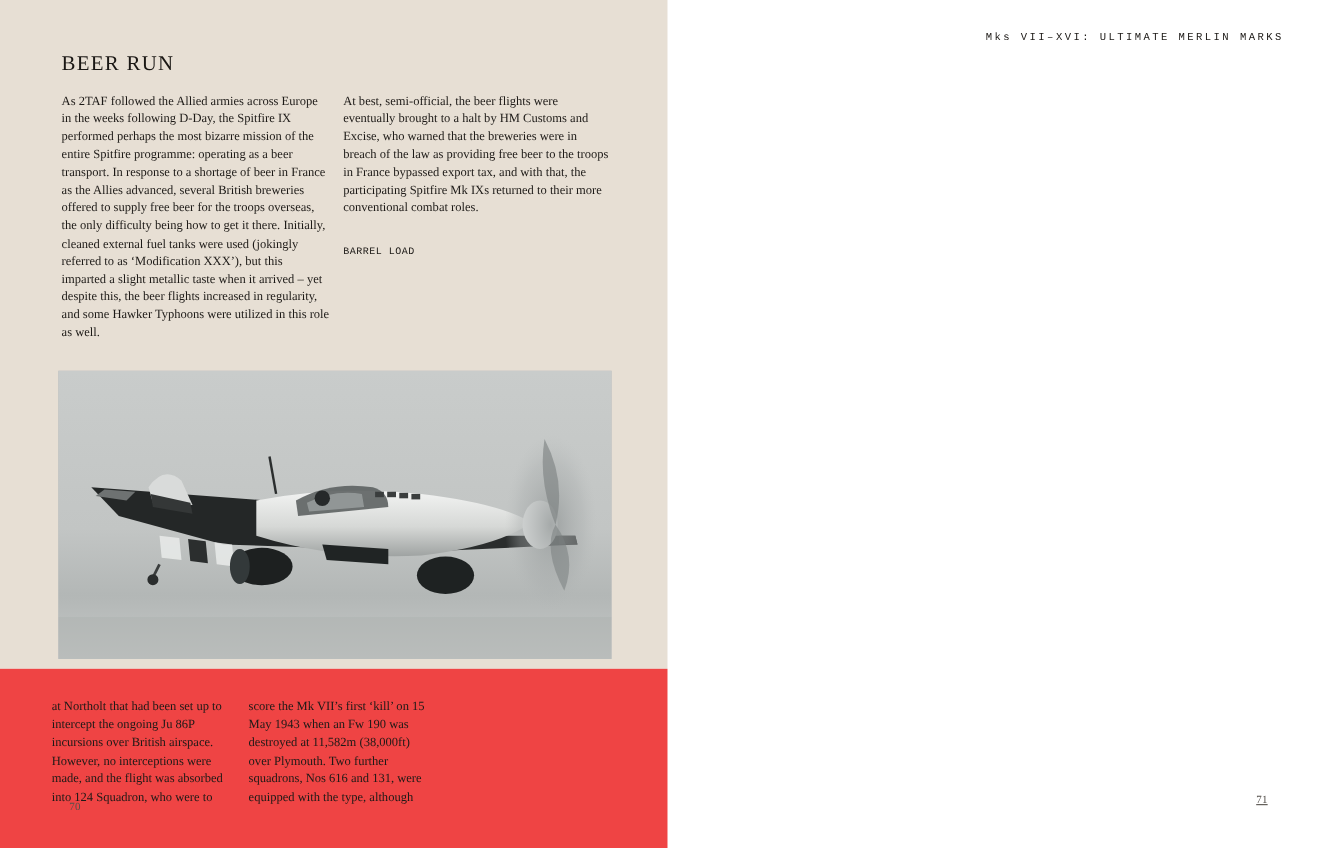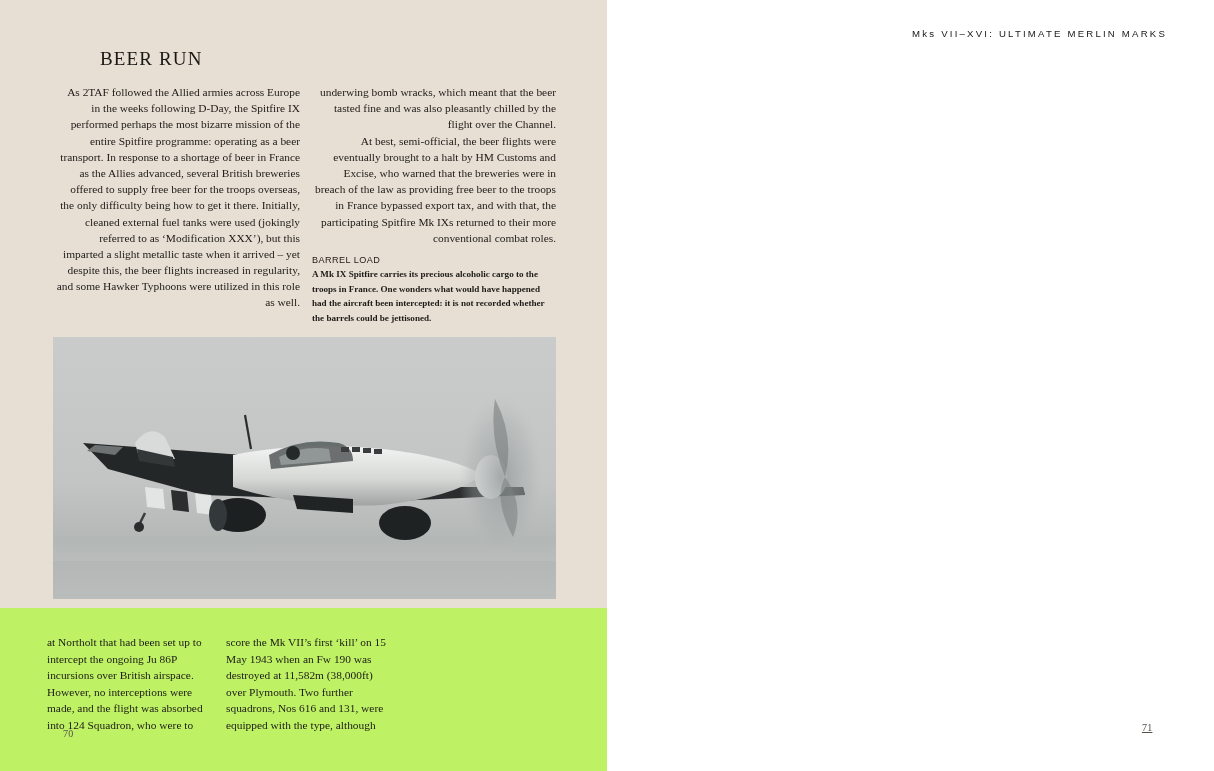--- a/index.html
+++ b/index.html
@@ -22,93 +22,90 @@
   }
 
   
   .left-page { position:absolute; left:0; top:0; width:607px; height:771px; }
 
   .article-title {
     position:absolute; left:56px; top:48px;
     font-family:"Liberation Serif", serif;
     font-size:19px; letter-spacing:0.06em; color:#1a1714;
     font-weight:400;
-    margin-left:44px;
   }
 
   .col { position:absolute; font-size:11.4px; line-height:1.42; color:#1d1a17; text-align:left; }
-  .col p { margin:0 0 0 0; text-indent:0;text-align:right; }
+  .col p { margin:0 0 0 0; text-indent:0; }
   .col p + p { text-indent:14px;font-family:Liberation Serif, serif; }
 
   .col-a { left:56px; top:84px; width:244px; }
   .col-b { left:312px; top:84px; width:244px; }
 
   .caption-head {
-    font-size:9.1px; letter-spacing:0.05em; color:#1d1a17; margin-top:8px;
-    font-family:Liberation Sans, sans-serif;
+    font-size:9.1px; letter-spacing:0.05em; color:#1d1a17; margin-top:26px;
+    font-family:Liberation Mono, monospace;
   }
   .caption-body {
     font-size:9.1px; line-height:1.62; color:#1d1a17; font-weight:bold;
     font-family:"Liberation Serif", serif;
   }
 
   
   .photo-frame {
     position:absolute; left:53px; top:337px; width:503px; height:262px;
     background:#b9bdbd; overflow:hidden;
   }
   .photo-sky {
     position:absolute; inset:0;
     background:linear-gradient(#c9cccb 0%, #c2c5c4 55%, #b3b7b6 78%, #c5c8c7 100%);
   }
   .photo-frame svg { position:absolute; inset:0; width:100%; height:100%; }
 
   
-  .bottom-band { position:absolute; left:0; top:608px; width:607px; height:163px; background:#bef264; }
+  .bottom-band { position:absolute; left:0; top:608px; width:607px; height:163px; background:#ef4444; }
   .bcol { position:absolute; top:26px; font-size:11.4px; line-height:1.45; color:#1d1a17; }
   .bcol-1 { left:47px; width:164px; }
   .bcol-2 { left:226px; width:164px; }
   .bcol-3 { left:399px; width:164px; }
 
   .folio {
     position:absolute; font-size:10px; color:#55504b;
     font-family:"Liberation Serif", serif; letter-spacing:.02em;
   }
   .folio-left  { left:63px;  top:728px; }
   .folio-right { left:1142px; top:722px;text-decoration:underline; }
 
   
   .right-page { position:absolute; left:607px; top:0; width:607px; height:771px; background:#fff; }
 
   .running-head {
     position:absolute; right:47px; top:28px;
-    font-family:Liberation Sans, sans-serif;
+    font-family:Liberation Mono, monospace;
     font-size:9.6px; letter-spacing:0.23em; color:#1b1815;padding-left:16px;
   }
 </style>
 </head>
 <body>
 
 <div id="spread">
 
   <div class="beige-block"></div>
 
   <div class="left-page">
 
     <div class="article-title">BEER RUN</div>
 
     <div class="col col-a">
       <p>As 2TAF followed the Allied armies across Europe in the weeks following D-Day, the Spitfire IX performed perhaps the most bizarre mission of the entire Spitfire programme: operating as a beer transport. In response to a shortage of beer in France as the Allies advanced, several British breweries offered to supply free beer for the troops overseas, the only difficulty being how to get it there. Initially, cleaned external fuel tanks were used (jokingly referred to as ‘Modification XXX’), but this imparted a slight metallic taste when it arrived – yet despite this, the beer flights increased in regularity, and some Hawker Typhoons were utilized in this role as well.</p>
     </div>
 
     <div class="col col-b">
-      <p>underwing bomb wracks, which meant that the beer tasted fine and was also pleasantly chilled by the flight over the Channel.</p>
       <p>At best, semi-official, the beer flights were eventually brought to a halt by HM Customs and Excise, who warned that the breweries were in breach of the law as providing free beer to the troops in France bypassed export tax, and with that, the participating Spitfire Mk IXs returned to their more conventional combat roles.</p>
       <div class="caption-head">BARREL LOAD</div>
-      <div class="caption-body">A Mk IX Spitfire carries its precious alcoholic cargo to the troops in France. One wonders what would have happened had the aircraft been intercepted: it is not recorded whether the barrels could be jettisoned.</div>
     </div>
 
     <div class="photo-frame">
       <div class="photo-sky"></div>
       <svg viewBox="0 0 503 262" preserveAspectRatio="none">
         <defs>
           <linearGradient id="fuse" x1="0" y1="0" x2="0" y2="1">
             <stop offset="0%" stop-color="#f2f3f2"></stop>
             <stop offset="55%" stop-color="#d6d8d6"></stop>
             <stop offset="100%" stop-color="#9fa3a2"></stop>

